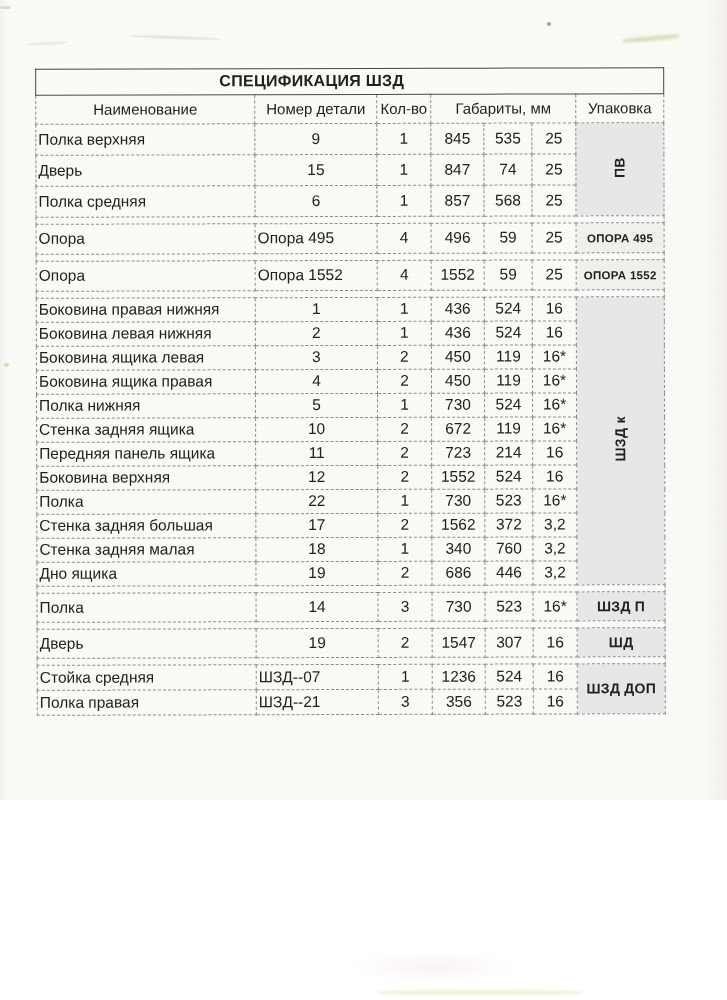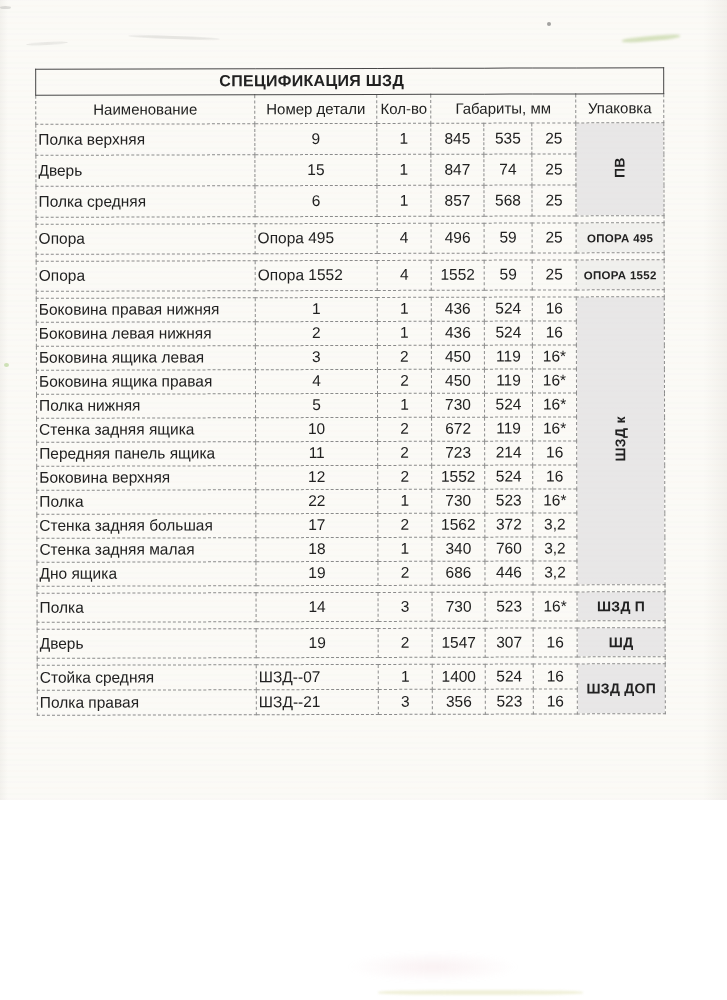--- a/index.html
+++ b/index.html
@@ -281,21 +281,21 @@
           <td class="num">16</td>
           <td class="pack pack-strong" rowspan="1"><span class="pack-label">ШД</span></td>
         </tr>
         <tr class="gap">
           <td colspan="7"></td>
         </tr>
         <tr class="g-dop">
           <td class="name">Стойка средняя</td>
           <td class="txt">ШЗД--07</td>
           <td class="num">1</td>
-          <td class="num">1400</td>
+          <td class="num">1236</td>
           <td class="num">524</td>
           <td class="num">16</td>
           <td class="pack pack-strong" rowspan="2"><span class="pack-label">ШЗД ДОП</span></td>
         </tr>
         <tr class="g-dop">
           <td class="name">Полка правая</td>
           <td class="txt">ШЗД--21</td>
           <td class="num">3</td>
           <td class="num">356</td>
           <td class="num">523</td>

